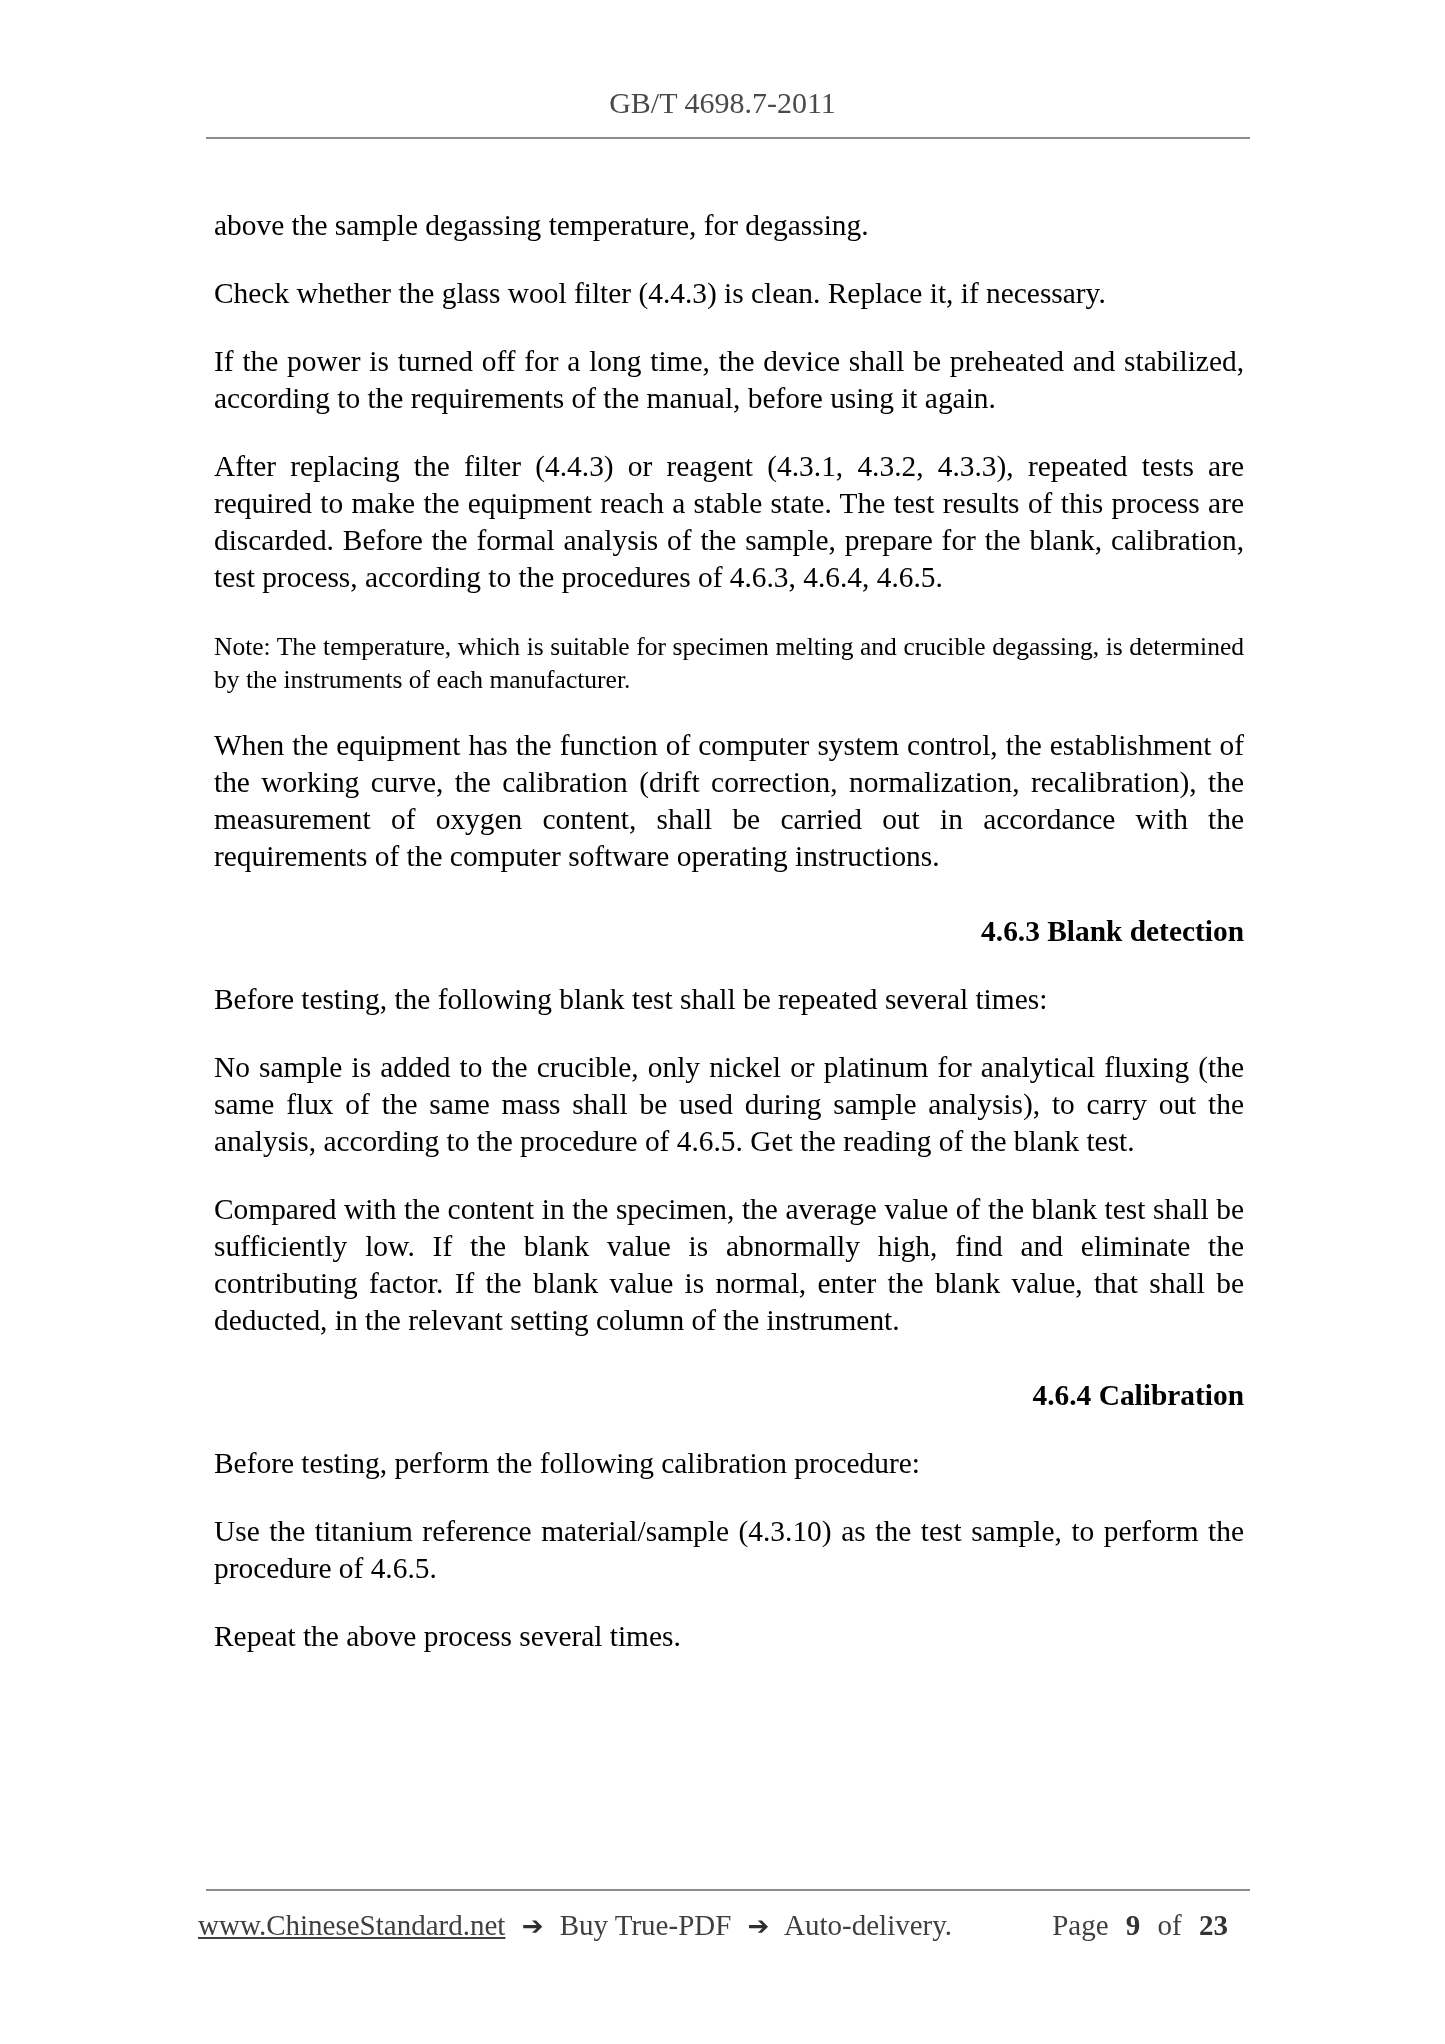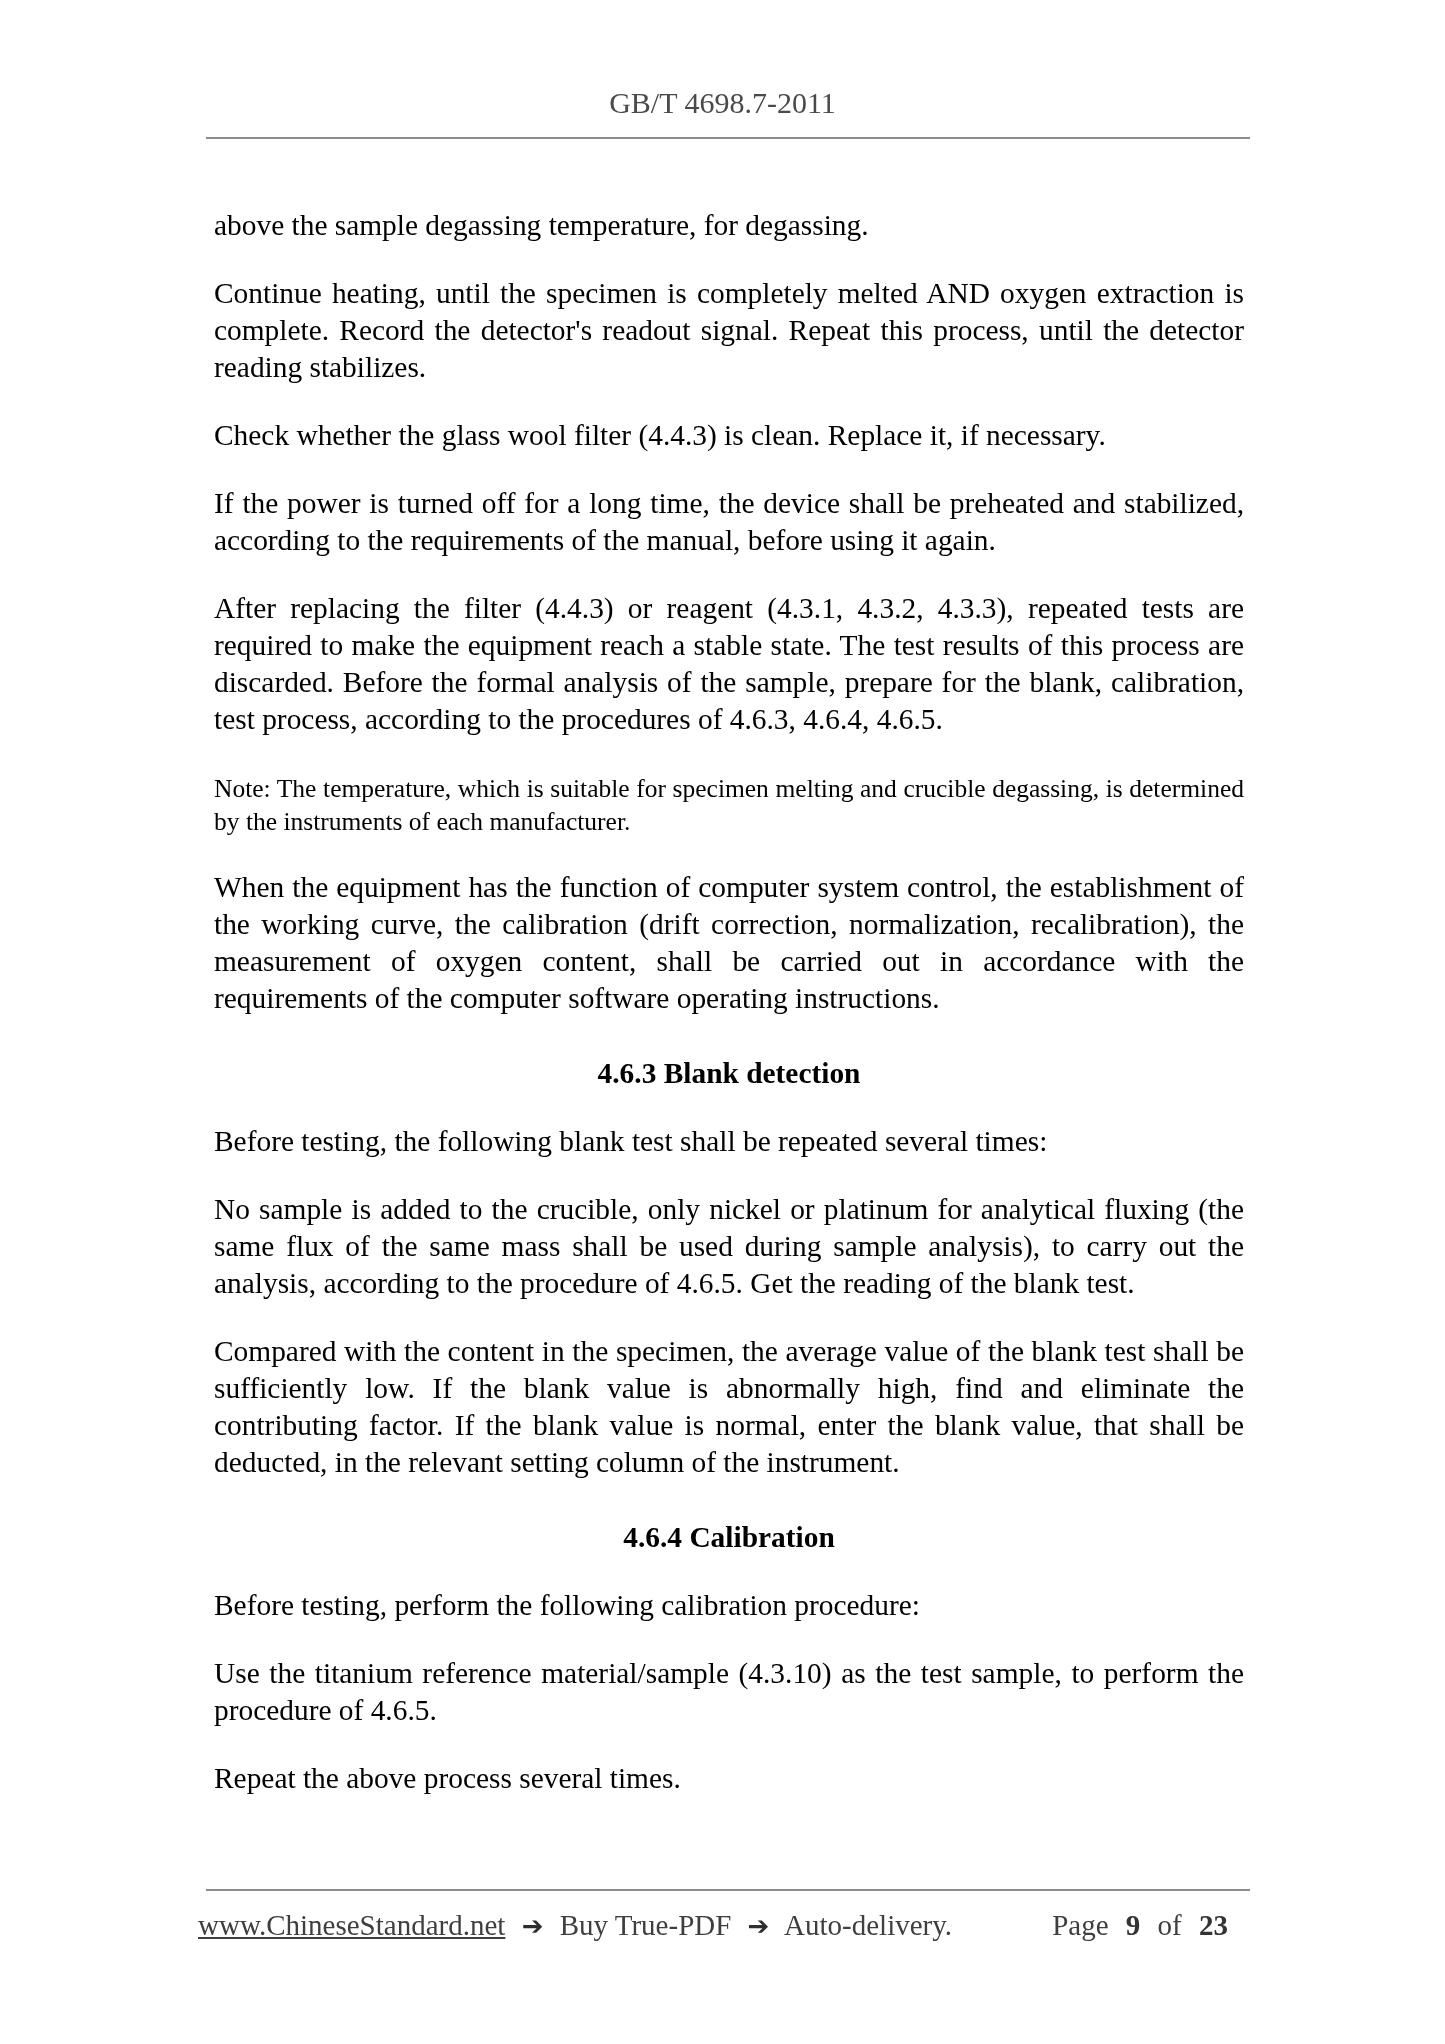--- a/index.html
+++ b/index.html
@@ -52,21 +52,21 @@
     margin: 34px 0 0 0;
     font-size: 25.5px;
     line-height: 33px;
     text-align: justify;
   }
   .content h3.heading {
     margin: 38px 0 0 0;
     font-size: 29.4px;
     line-height: 37px;
     font-weight: bold;
-    text-align: center;
+    text-align: right;
   }
   .content > :first-child { margin-top: 0; }
 
   .footer {
     position: absolute;
     top: 1907px;
     left: 198px;
     width: 1030px;
     display: flex;
     justify-content: space-between;
@@ -97,21 +97,20 @@
 <body>
 
 <div class="page">
 
   <div class="page-header-title">GB/T 4698.7-2011</div>
 
   <div class="rule rule-top"></div>
 
   <div class="content" id="content">
       <p class="body">above the sample degassing temperature, for degassing.</p>
-      <p class="body">Continue heating, until the specimen is completely melted AND oxygen extraction is complete. Record the detector's readout signal. Repeat this process, until the detector reading stabilizes.</p>
       <p class="body">Check whether the glass wool filter (4.4.3) is clean. Replace it, if necessary.</p>
       <p class="body">If the power is turned off for a long time, the device shall be preheated and stabilized, according to the requirements of the manual, before using it again.</p>
       <p class="body">After replacing the filter (4.4.3) or reagent (4.3.1, 4.3.2, 4.3.3), repeated tests are required to make the equipment reach a stable state. The test results of this process are discarded. Before the formal analysis of the sample, prepare for the blank, calibration, test process, according to the procedures of 4.6.3, 4.6.4, 4.6.5.</p>
       <p class="note">Note: The temperature, which is suitable for specimen melting and crucible degassing, is determined by the instruments of each manufacturer.</p>
       <p class="body">When the equipment has the function of computer system control, the establishment of the working curve, the calibration (drift correction, normalization, recalibration), the measurement of oxygen content, shall be carried out in accordance with the requirements of the computer software operating instructions.</p>
       <h3 class="heading">4.6.3 Blank detection</h3>
       <p class="body">Before testing, the following blank test shall be repeated several times:</p>
       <p class="body">No sample is added to the crucible, only nickel or platinum for analytical fluxing (the same flux of the same mass shall be used during sample analysis), to carry out the analysis, according to the procedure of 4.6.5. Get the reading of the blank test.</p>
       <p class="body">Compared with the content in the specimen, the average value of the blank test shall be sufficiently low. If the blank value is abnormally high, find and eliminate the contributing factor. If the blank value is normal, enter the blank value, that shall be deducted, in the relevant setting column of the instrument.</p>
       <h3 class="heading">4.6.4 Calibration</h3>

